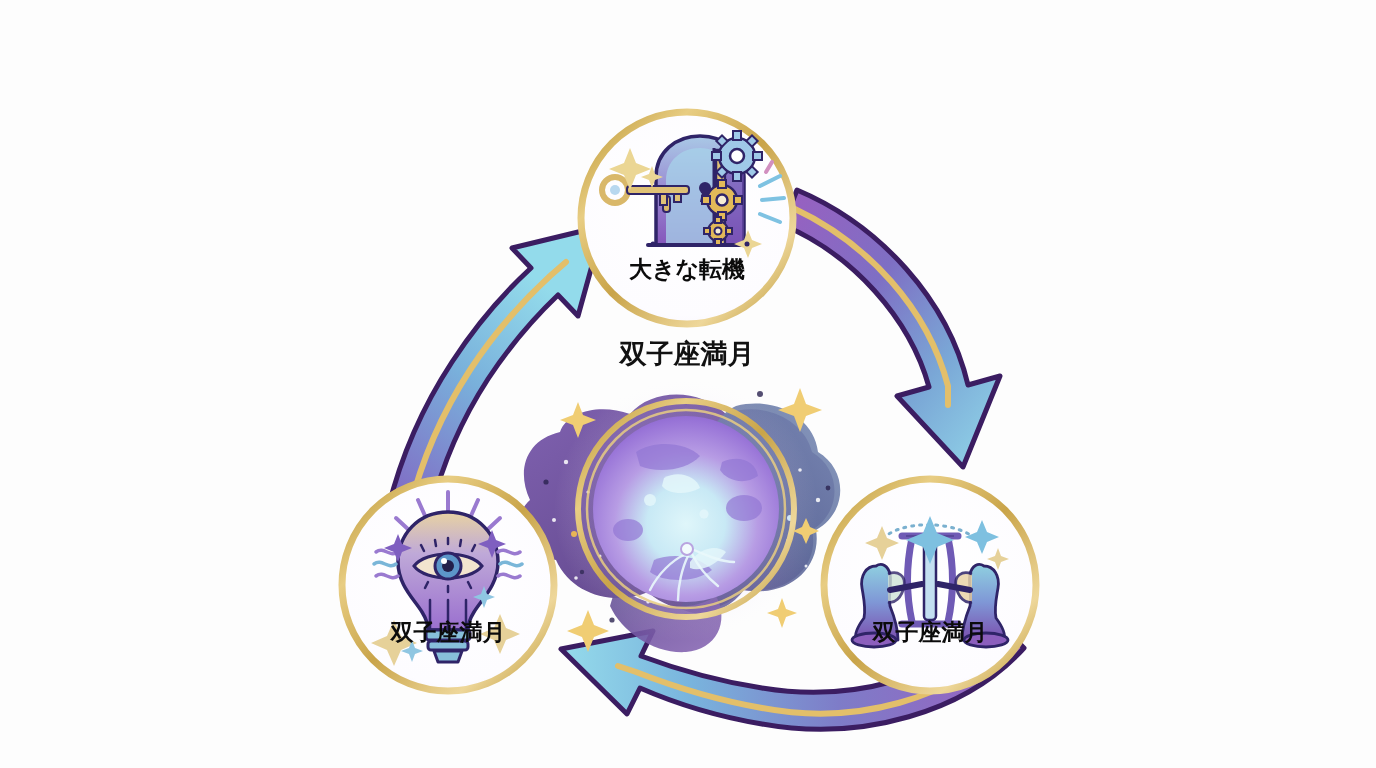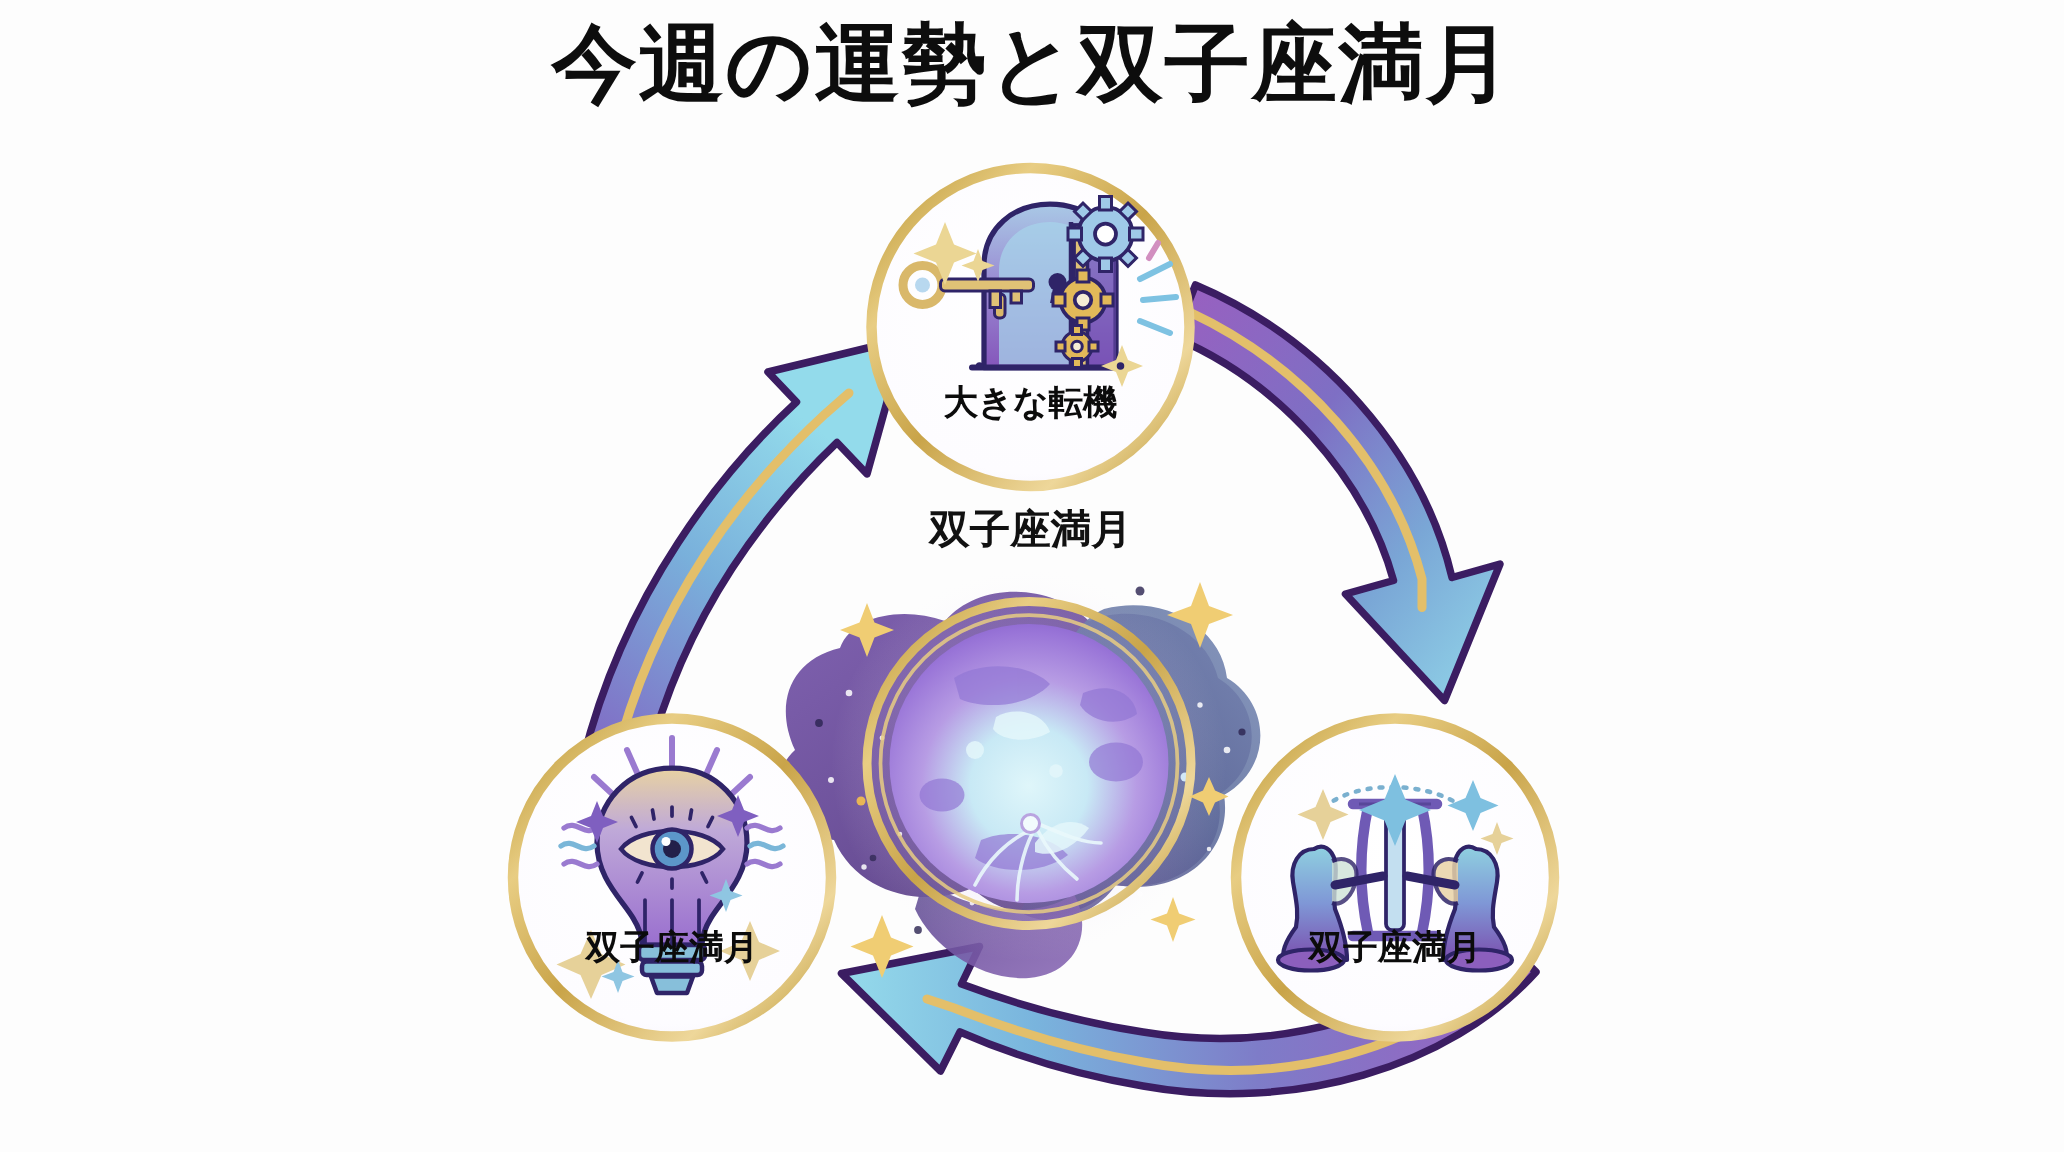--- a/index.html
+++ b/index.html
@@ -447,21 +447,20 @@
           <path d="M 500 614 l 6 14 14 6 -14 6 -6 14 -6 -14 -14 -6 14 -6 z"></path>
         </g>
         <g fill="#8fc6e2">
           <path d="M 412 640 l 3 8 8 3 -8 3 -3 8 -3 -8 -8 -3 8 -3 z"></path>
           <path d="M 484 586 l 3 8 8 3 -8 3 -3 8 -3 -8 -8 -3 8 -3 z"></path>
         </g>
       </g>
     </g>
   </svg>
 
-  <div class="page-title">今週の運勢と双子座満月</div>
 
   <div class="center-label" style="left:687px;top:340px;">双子座満月</div>
 
   <div class="node-label" style="left:687px;top:258px;">大きな転機</div>
 
   <div class="node-label" style="left:930px;top:621px;">双子座満月</div>
 
   <div class="node-label" style="left:448px;top:621px;">双子座満月</div>
 
 </div>

